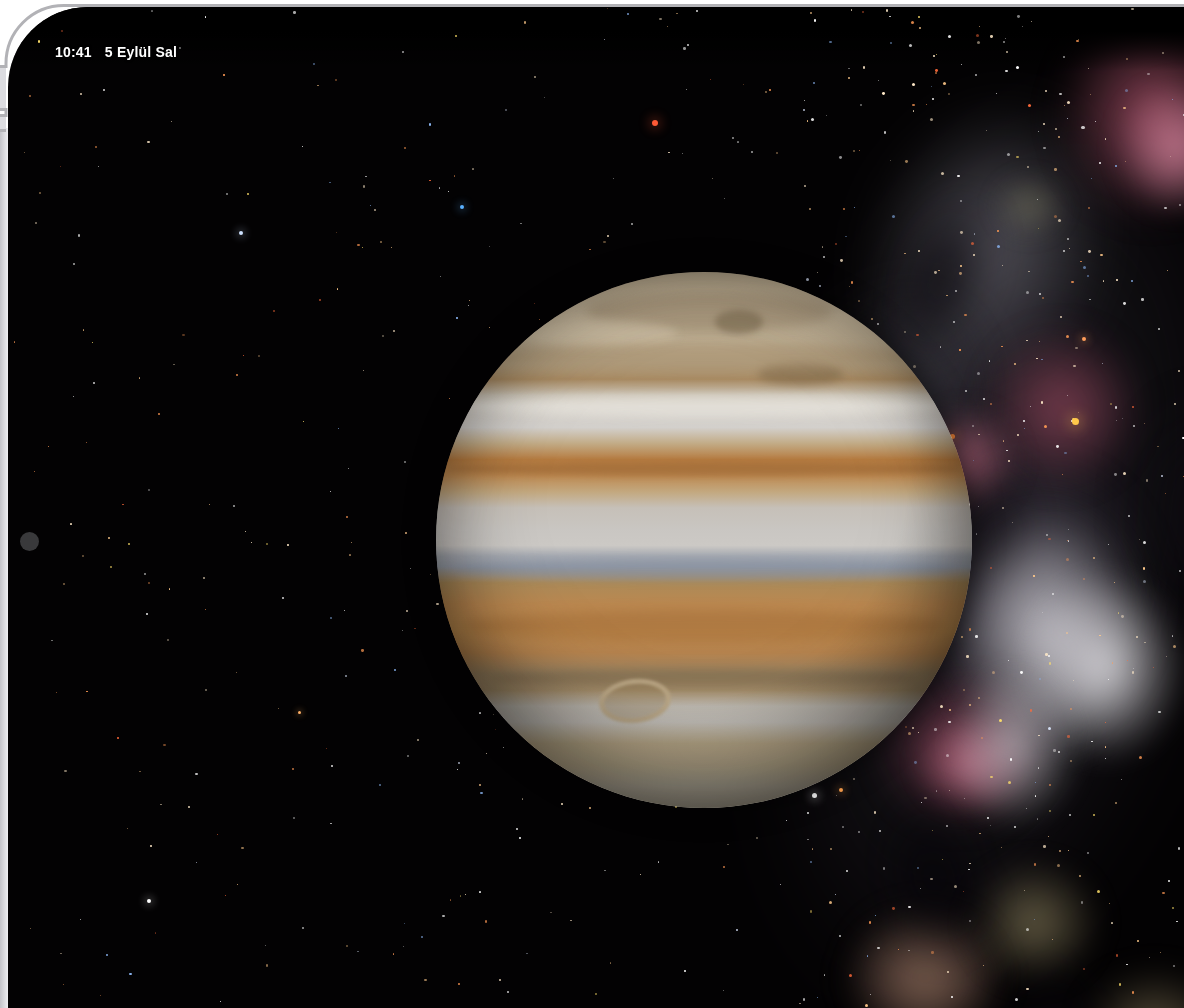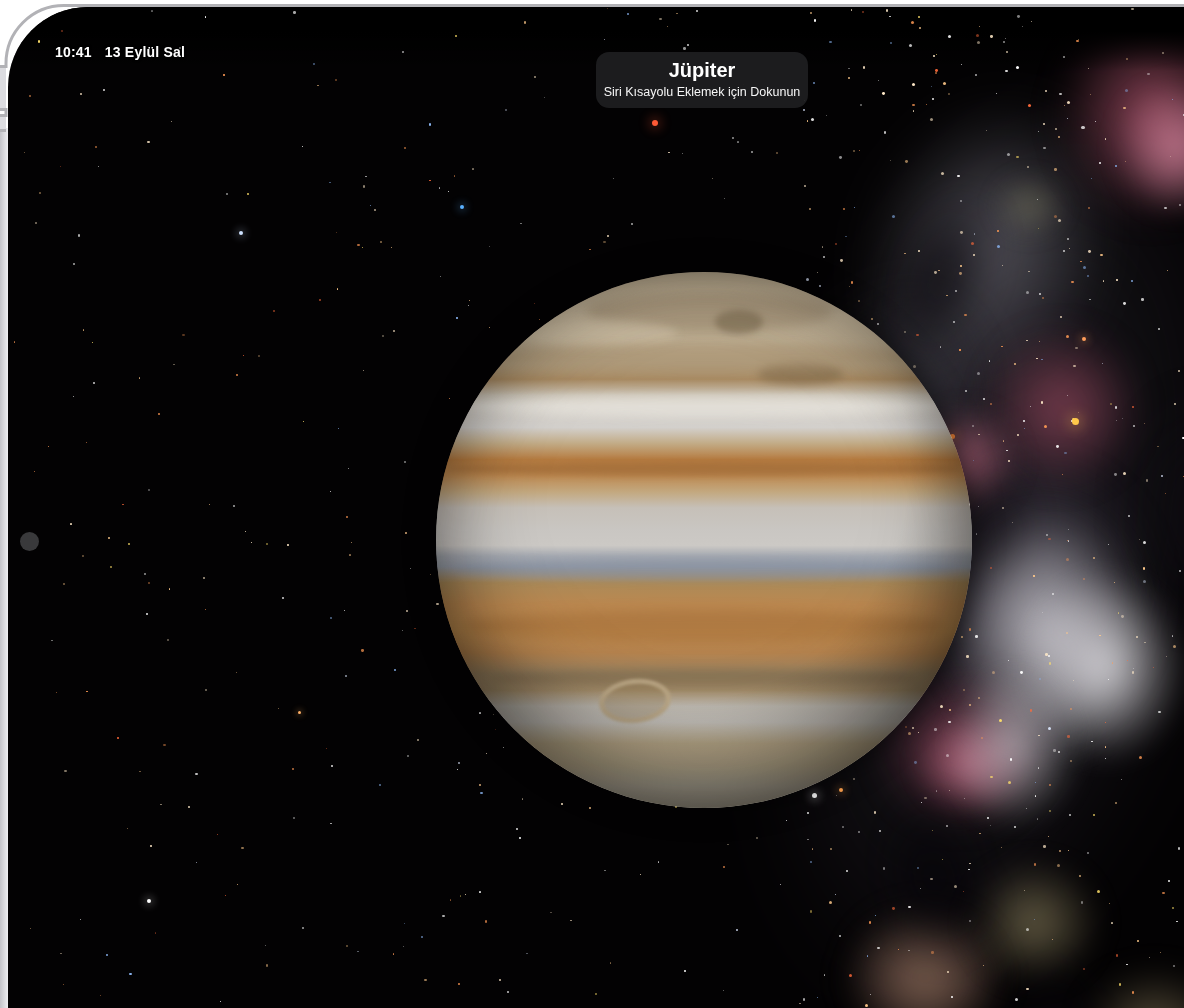--- a/index.html
+++ b/index.html
@@ -909,21 +909,17 @@
       <div class="streak" style="top:63%;left:5%;width:90%;height:6%;background:rgba(145,90,40,.35);filter:blur(6px);"></div>
       <div class="streak" style="top:74%;left:10%;width:80%;height:3.5%;background:rgba(110,92,66,.4);filter:blur(4px);"></div>
       <div class="storm-oval"></div>
       <div class="planet-shade"></div>
     </div>
 
     <div class="camera-dot"></div>
 
     <div class="status">
       <span>10:41</span>
-      <span>13 Eylül Sal</span>
+      <span>5 Eylül Sal</span>
     </div>
 
-    <div class="banner">
-      <div class="banner-title">Jüpiter</div>
-      <div class="banner-sub">Siri Kısayolu Eklemek için Dokunun</div>
-    </div>
   </div>
 </div>
 
 </body></html>

